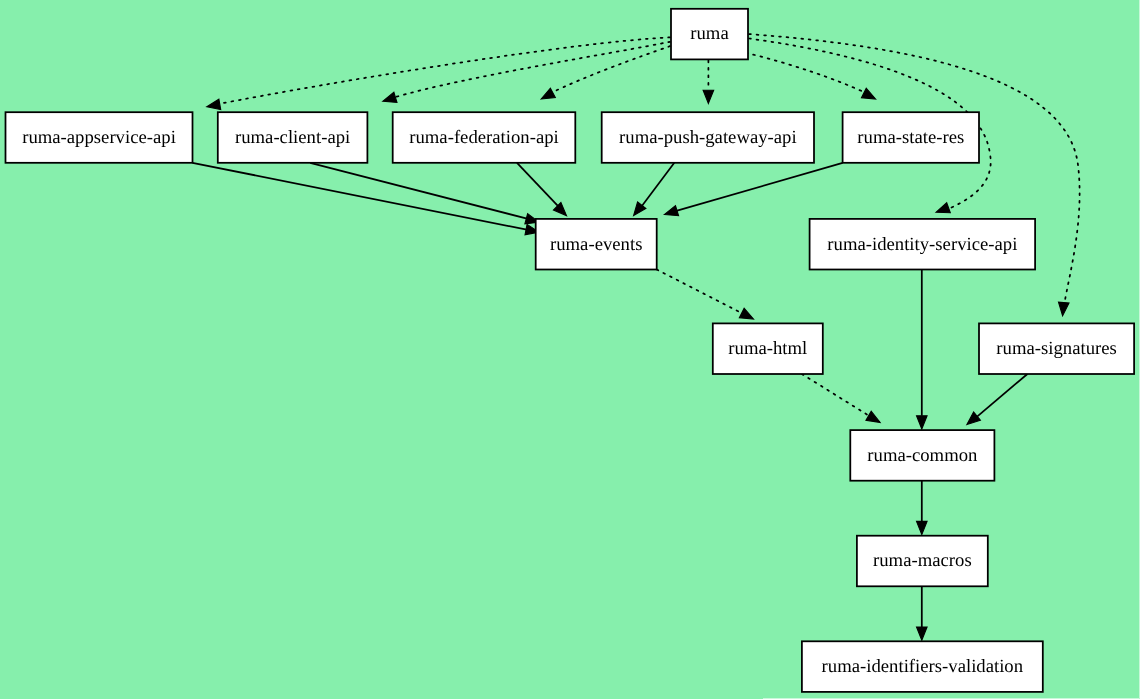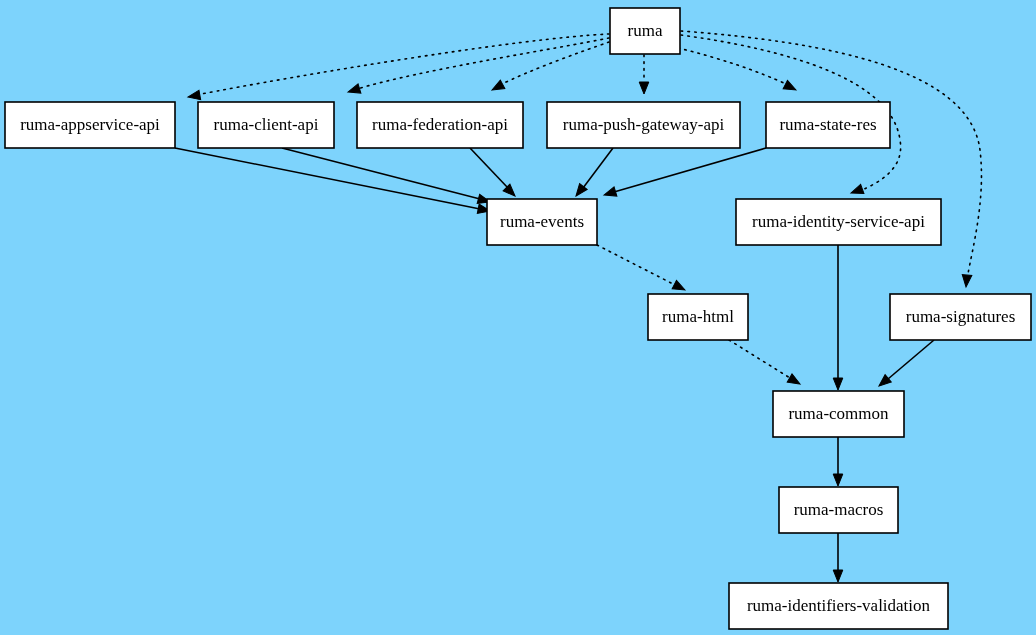--- a/index.html
+++ b/index.html
@@ -10,21 +10,21 @@
   body {
     width: 1036px;
     height: 635px;
     font-family: "Liberation Serif", "DejaVu Serif", serif;
     overflow: hidden;
   }
   #graph-root {
     position: relative;
     width: 1036px;
     height: 635px;
-    background: #7dd3fc;
+    background: #86efac;
   }
   svg#graph-canvas {
     position: absolute;
     top: 0;
     left: 0;
     width: 1036px;
     height: 635px;
     display: block;
   }
   .node-box {

